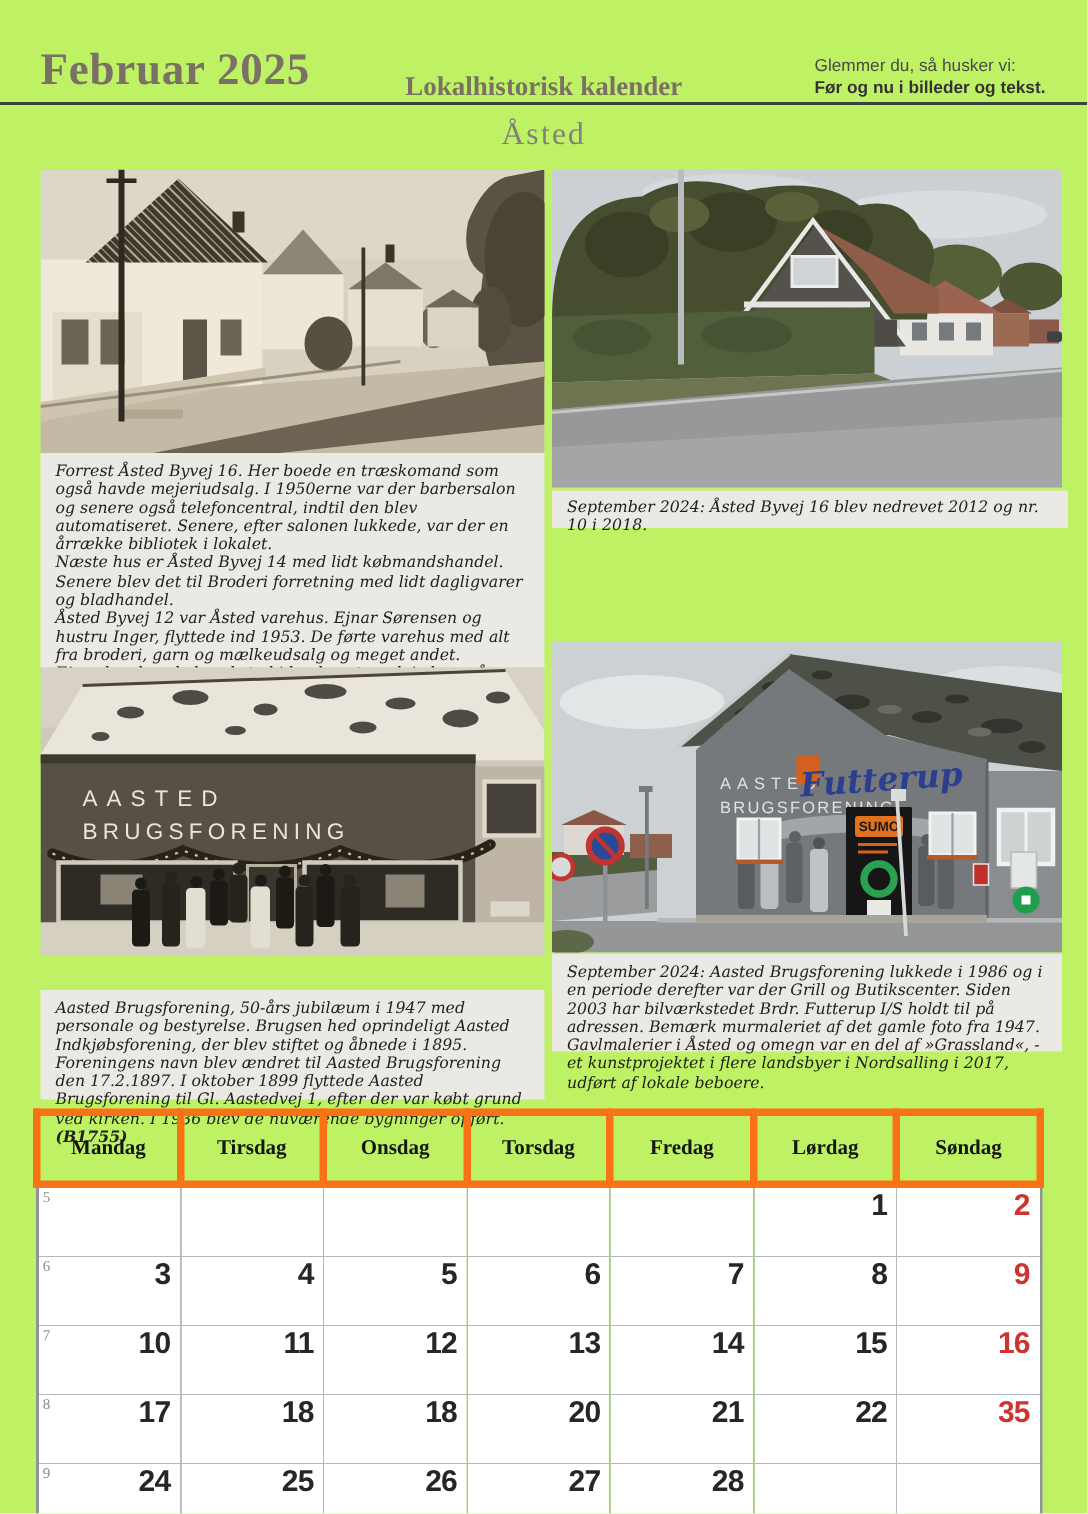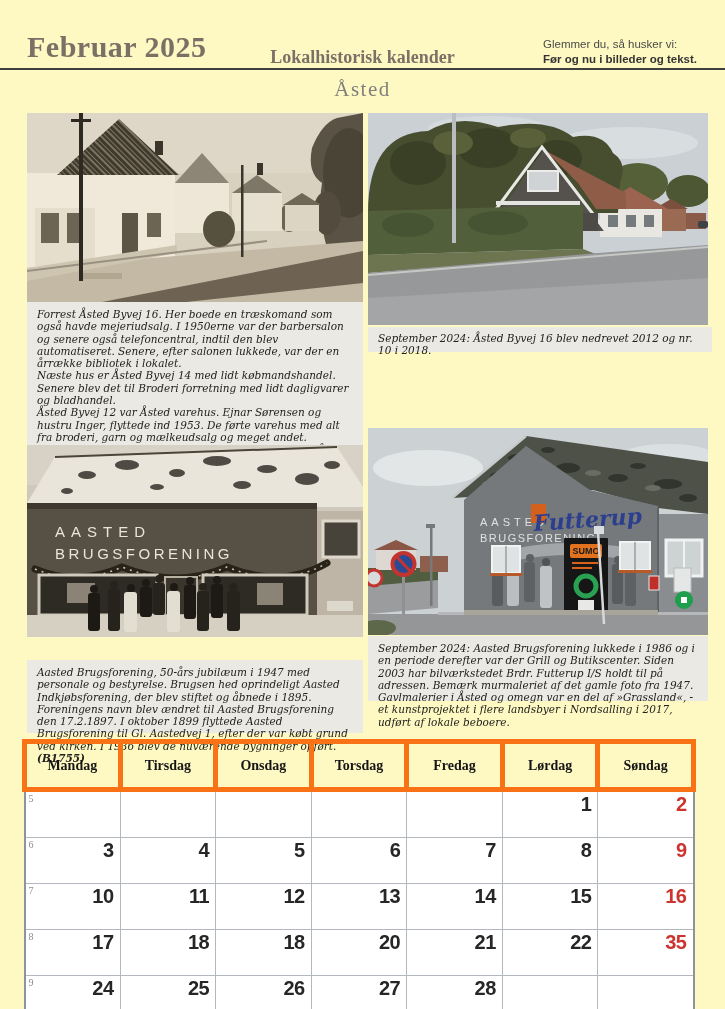--- a/index.html
+++ b/index.html
@@ -1,16 +1,16 @@
 <!DOCTYPE html>
 <html><head>
 <meta charset="utf-8">
 <style>
   html,body{margin:0;padding:0;background:#ffffff;}
-  .page{position:relative;width:725px;height:1009px;background:#fef9c3;
+  .page{position:relative;width:725px;height:1009px;background:#bef264;
         font-family:"Liberation Serif",serif;overflow:hidden;}
 
   
   .month-title{position:absolute;left:27px;top:30px;font-size:30px;font-weight:bold;
                color:#7b7066;letter-spacing:.5px;}
   .cal-title{position:absolute;left:0;right:0;top:47px;text-align:center;
              font-size:18px;font-weight:bold;color:#7b7066;}
   .tagline{position:absolute;left:543px;top:37px;width:175px;
            font-family:"Liberation Sans",sans-serif;font-size:11.5px;line-height:1.3;color:#4a4a4a;}
   .tagline .bold{font-weight:bold;color:#333;}

